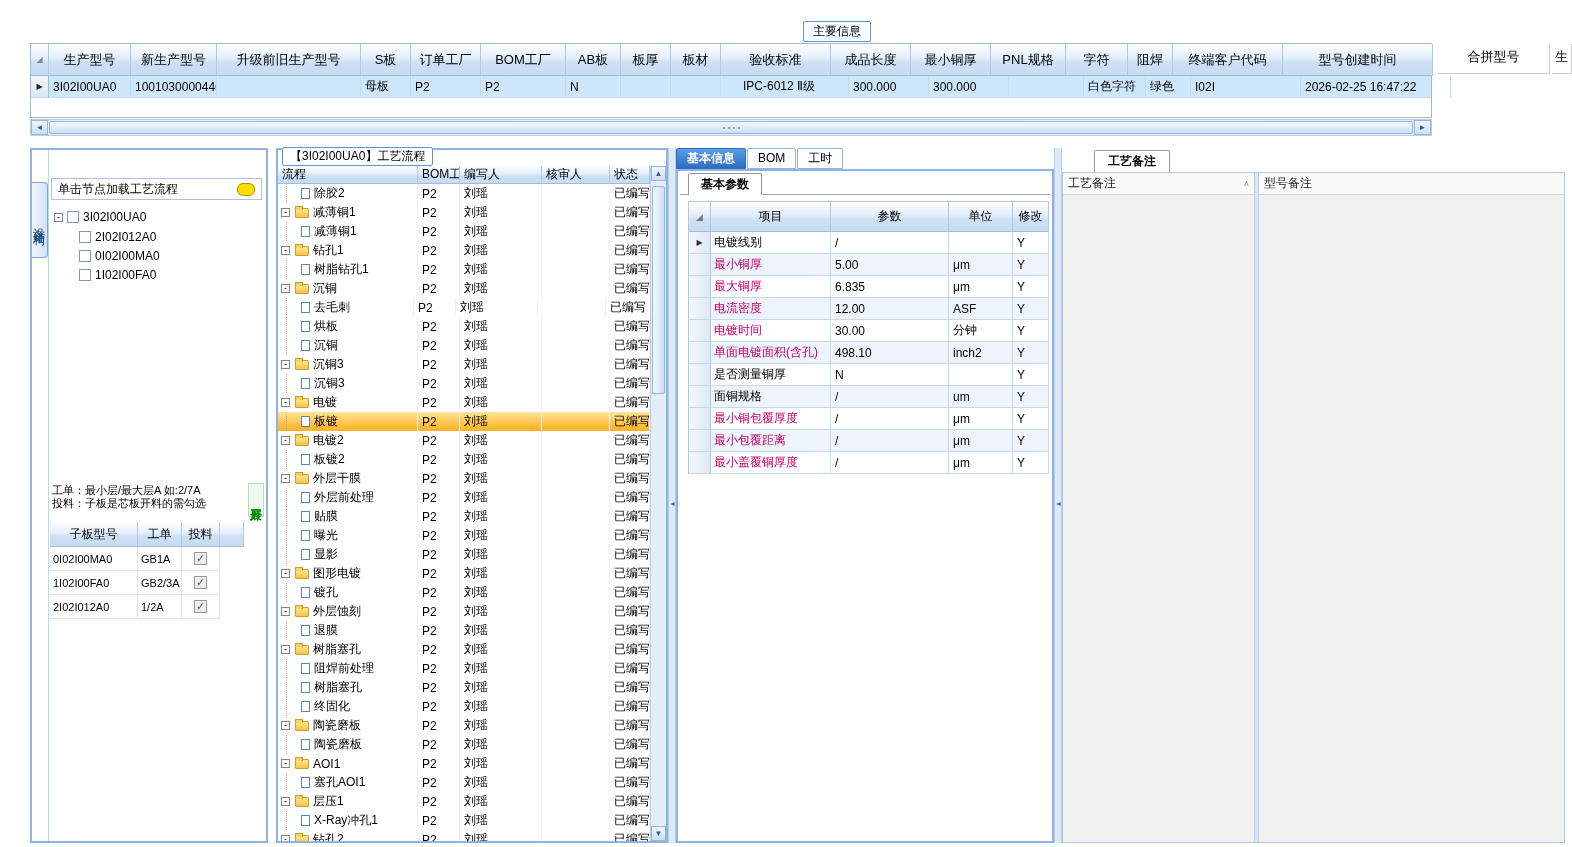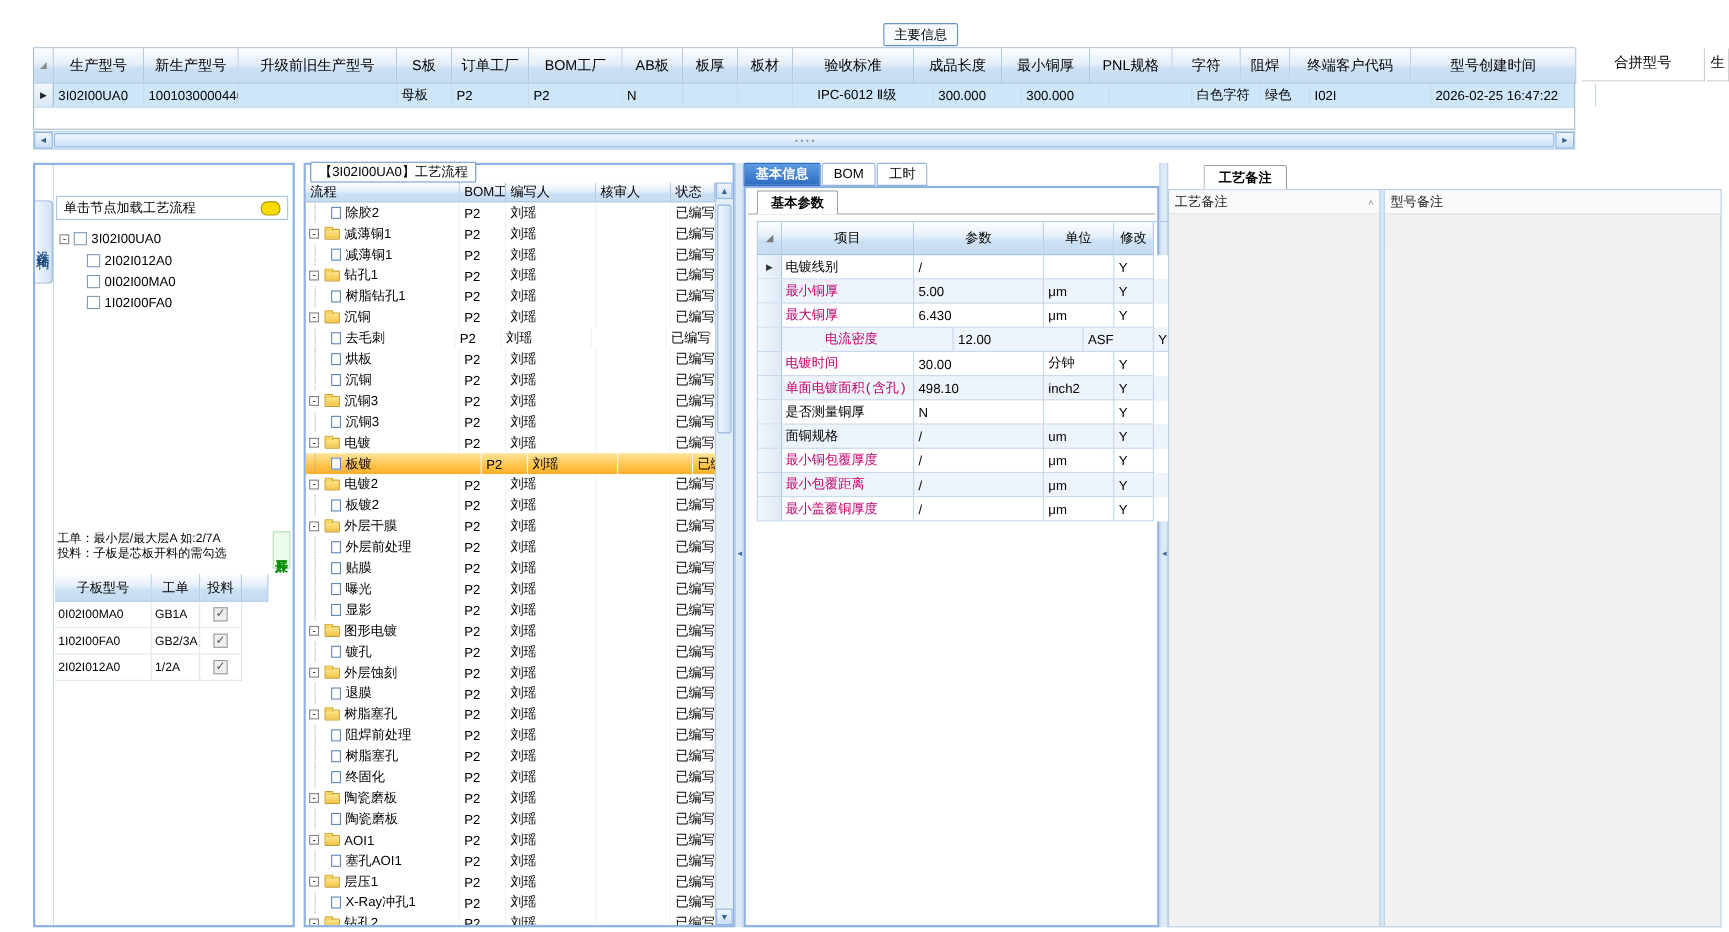--- a/index.html
+++ b/index.html
@@ -87,21 +87,21 @@
   #sub-tab{position:absolute;left:10px;top:2px;padding:2px 12px;font-weight:bold;font-size:12px;background:#fff;border:1px solid #919B9C;border-bottom:none;border-radius:2px 2px 0 0;z-index:2;white-space:nowrap;}
   #sub-line{position:absolute;left:2px;right:2px;top:23px;border-top:1px solid #A9A9A9;}
   #p-table{position:absolute;left:10px;top:30px;border-left:1px solid #AFC8E4;border-top:1px solid #AFC8E4;}
   #p-head{display:flex;height:30px;}
   .p-hcell{border-right:1px solid #AFC8E4;border-bottom:1px solid #9FBCDD;display:flex;align-items:center;justify-content:center;font-size:12px;overflow:hidden;white-space:nowrap;flex:0 0 auto;}
   .tri2{font-size:9px;color:#7A7A7A;}
   .p-row{display:flex;height:22px;background:#fff;}
   .p-row.alt{background:#EDF4FB;}
   .p-cell{border-right:1px solid #C5D8EC;border-bottom:1px solid #C5D8EC;display:flex;align-items:center;padding-left:4px;font-size:12px;overflow:hidden;white-space:nowrap;flex:0 0 auto;}
   .p-sel{justify-content:center;padding-left:0;font-size:8px;color:#333;background:linear-gradient(90deg,#F2F7FC,#DFE9F4);border-right:1px solid #AFC8E4;}
-  .p-item{padding-left:3px;font-family:Liberation Mono, monospace;}
+  .p-item{padding-left:3px;}
   .pink{color:#C4006B;}
 
   
   #notes-panel{left:1062px;top:148px;width:503px;height:695px;}
   #n-tab{position:absolute;left:32px;top:2px;padding:2px 13px;font-weight:bold;font-size:12px;border:1px solid #9A9A9A;border-bottom:none;background:#fff;z-index:2;border-radius:2px 2px 0 0;white-space:nowrap;}
   #n-content{position:absolute;left:0;top:24px;right:0;bottom:0;border:1px solid #AFC8E4;display:flex;background:#F1F1F1;}
   .n-col{display:flex;flex-direction:column;}
   #n-col1{width:191px;}
   .n-divider{width:5px;background:#D6E7F7;border-left:1px solid #B9CFE8;border-right:1px solid #B9CFE8;flex:0 0 auto;}
   #n-col2{flex:1;gap:28px;}
@@ -382,21 +382,21 @@
             <div class="expander">-</div>
             <div class="folder-ic"></div>
             <div class="m-label">电镀</div>
           </div>
           <div class="m-cell" style="width: 42px;">P2</div>
           <div class="m-cell" style="width: 82px;">刘瑶</div>
           <div class="m-cell" style="width: 68px;"></div>
           <div class="m-cell" style="width: 40px;">已编写</div>
         </div>
         <div class="m-row sel">
-          <div class="m-flow" style="width: 160px;">
+          <div class="m-flow" style="width: 140px;">
             <div class="leaf-spacer"></div>
             <div class="file-ic"></div>
             <div class="m-label">板镀</div>
           </div>
           <div class="m-cell" style="width: 42px;">P2</div>
           <div class="m-cell" style="width: 82px;">刘瑶</div>
           <div class="m-cell" style="width: 68px;"></div>
           <div class="m-cell" style="width: 40px;">已编写</div>
         </div>
         <div class="m-row">
@@ -690,27 +690,27 @@
             <div class="p-row alt">
               <div class="p-cell p-sel" style="width: 22px;"></div>
               <div class="p-cell p-item pink" style="width: 120px;">最小铜厚</div>
               <div class="p-cell" style="width: 118px;">5.00</div>
               <div class="p-cell" style="width: 64px;">μm</div>
               <div class="p-cell" style="width: 36px;">Y</div>
             </div>
             <div class="p-row">
               <div class="p-cell p-sel" style="width: 22px;"></div>
               <div class="p-cell p-item pink" style="width: 120px;">最大铜厚</div>
-              <div class="p-cell" style="width: 118px;">6.430</div>
+              <div class="p-cell" style="width: 118px;">6.835</div>
               <div class="p-cell" style="width: 64px;">μm</div>
               <div class="p-cell" style="width: 36px;">Y</div>
             </div>
             <div class="p-row alt">
               <div class="p-cell p-sel" style="width: 22px;"></div>
-              <div class="p-cell p-item pink" style="width: 120px; margin-left: 36px;">电流密度</div>
+              <div class="p-cell p-item pink" style="width: 120px;">电流密度</div>
               <div class="p-cell" style="width: 118px;">12.00</div>
               <div class="p-cell" style="width: 64px;">ASF</div>
               <div class="p-cell" style="width: 36px;">Y</div>
             </div>
             <div class="p-row">
               <div class="p-cell p-sel" style="width: 22px;"></div>
               <div class="p-cell p-item pink" style="width: 120px;">电镀时间</div>
               <div class="p-cell" style="width: 118px;">30.00</div>
               <div class="p-cell" style="width: 64px;">分钟</div>
               <div class="p-cell" style="width: 36px;">Y</div>

